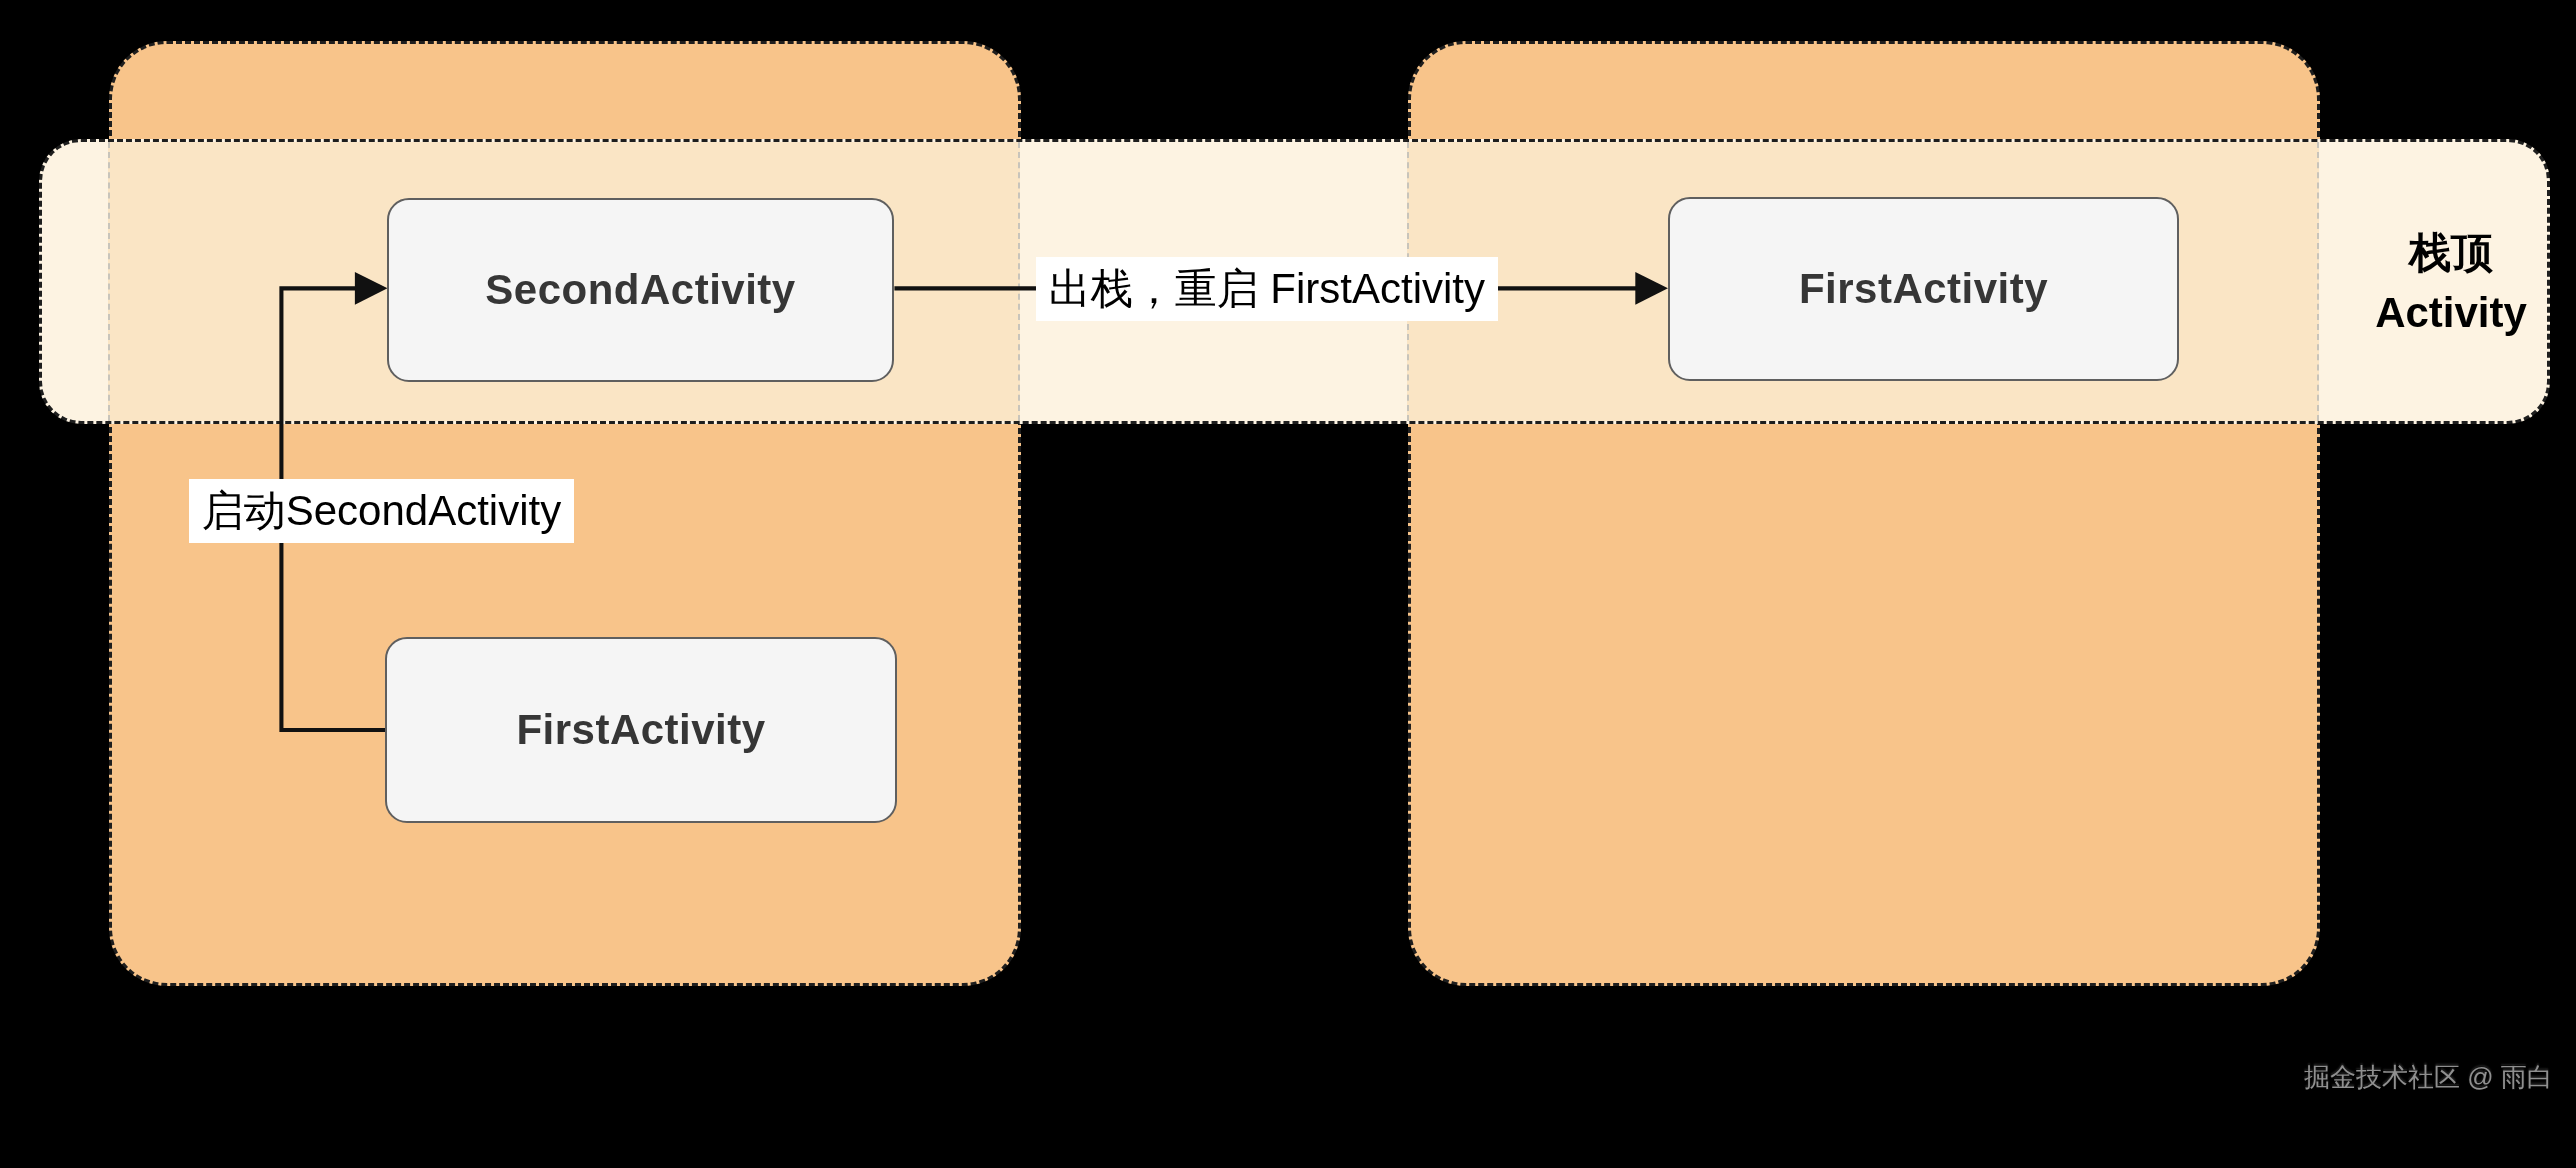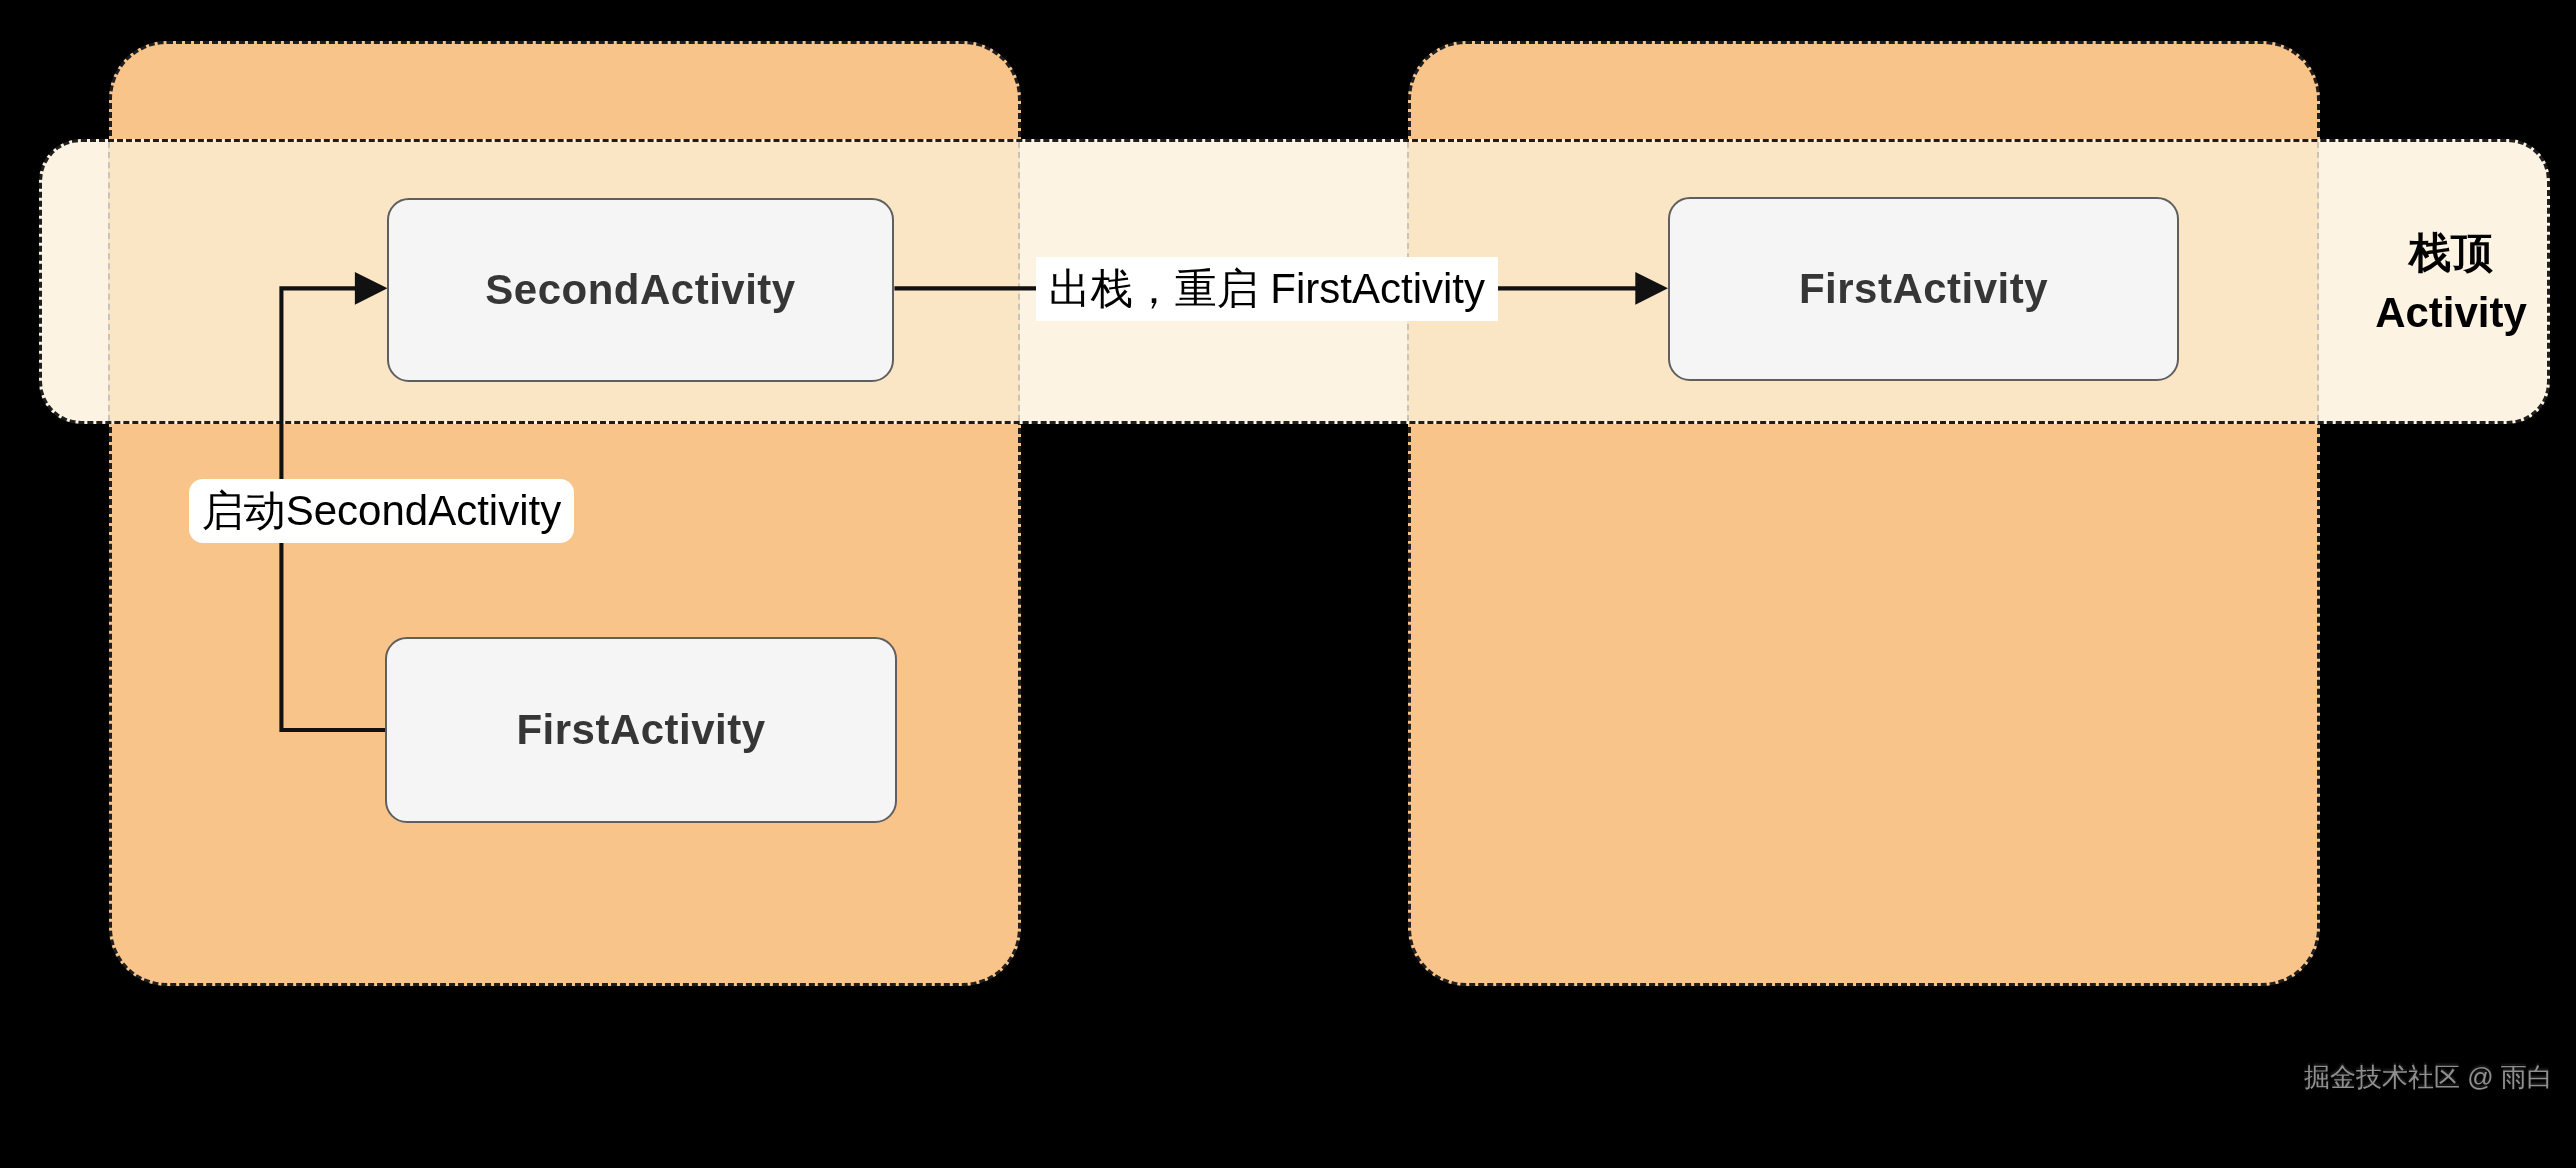--- a/index.html
+++ b/index.html
@@ -106,21 +106,21 @@
     position:absolute;
     background:var(--label-bg);
     color:var(--label-text);
     font-size:42px;
     line-height:1.3;
     padding:4.5px 12.7px;
     white-space:nowrap;
     z-index:5;
     margin-left:40px;
   }
-  .edge-label-launch{ left:149px; top:479px;border-radius:14px; }
+  .edge-label-launch{ left:149px; top:479px; }
   .edge-label-pop{ left:996px; top:257px; }
   .band-side-label{
     position:absolute;
     left:2319px;
     top:223px;
     width:264px;
     text-align:center;
     font-size:42px;
     font-weight:bold;
     color:var(--label-text);

